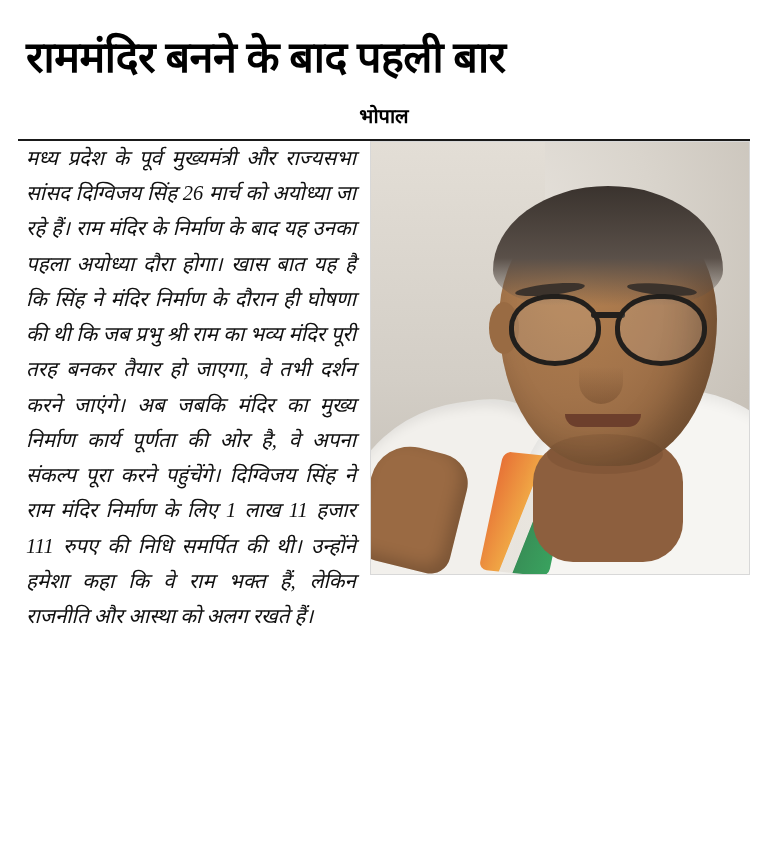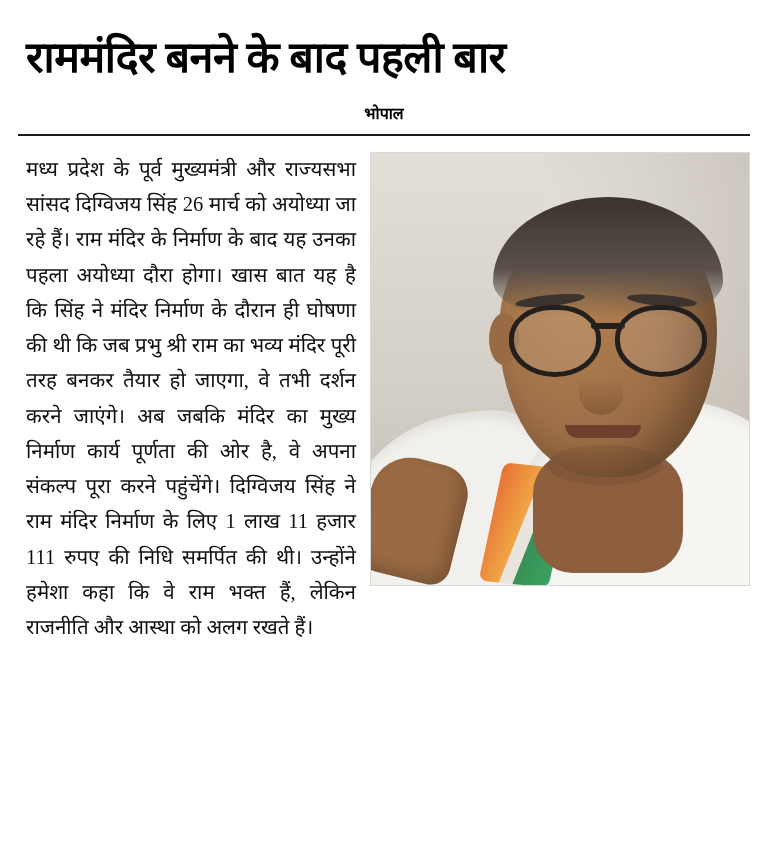--- a/index.html
+++ b/index.html
@@ -31,34 +31,34 @@
     margin: 0 8px 0 8px;
   }
   .headline .line {
     display: block;
     white-space: nowrap;
   }
   .dateline {
     text-align: center;
     font-family: "Liberation Serif", serif;
     font-weight: bold;
-    font-size: 16px;
+    font-size: 20px;
     color: #000000;
     margin-top: 16px;
     margin-bottom: 10px;
   }
   .rule {
     border: 0;
     border-top: 2px solid #1a1a1a;
     margin: 4px 0 0 0;
     width: 100%;
   }
   .article {
-    margin-top: 16px;
     position: relative;
+    font-style: italic;
   }
   .photo {
     float: right;
     width: 378px;
     height: 432px;
     margin: 0 0 10px 14px;
     border: 1px solid #d8d8d8;
     overflow: hidden;
     position: relative;
     background: #cfc9c2;

